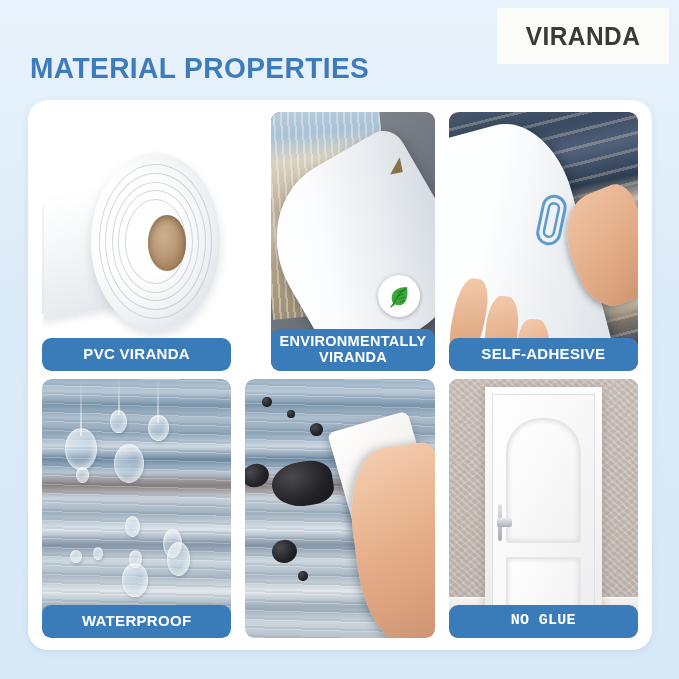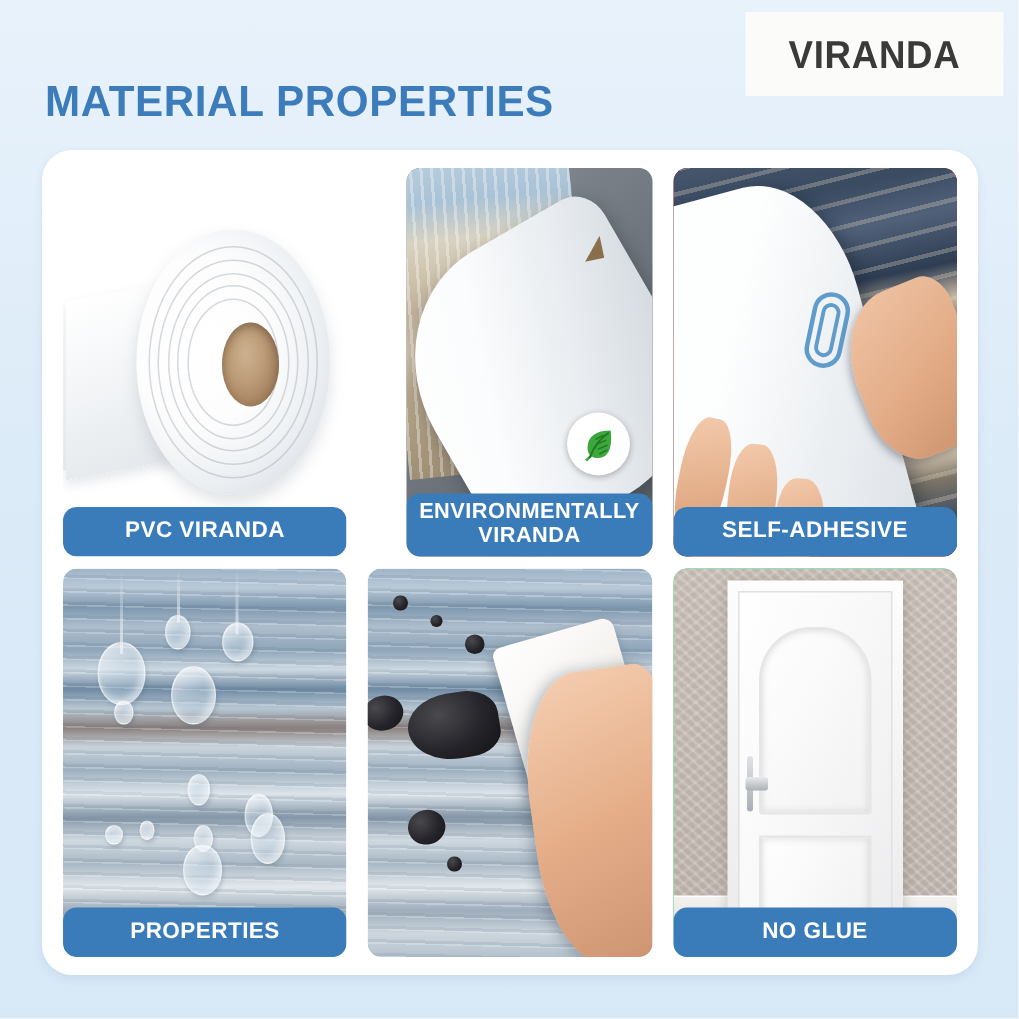--- a/index.html
+++ b/index.html
@@ -177,21 +177,21 @@
     right: 9%; bottom: 21%;
     width: 42px; height: 42px;
     border-radius: 50%;
     background: #ffffff;
     display: flex; align-items: center; justify-content: center;
     box-shadow: 0 1px 4px rgba(0,0,0,0.3);
     z-index: 5;
   }
 
   
-  .t3 { background: #7f1d1d; }
+  .t3 { background: #fca5a5; }
   .marble {
     position: absolute; inset: 0;
     background:
       linear-gradient(168deg,
         #46566c 0%, #394a61 12%, #51617a 22%,
         #2e3d52 34%, #c8b9a4 42%, #8d8476 48%,
         #3a4a60 56%, #46566e 68%, #d7c9b2 76%,
         #7d7567 82%, #394a61 92%, #2c3b50 100%);
   }
   .marble-veins {
@@ -286,21 +286,21 @@
     right: -10%; top: 26%;
     width: 52%; height: 76%;
     background: linear-gradient(160deg,#f5cfb2 0%,#e5ae89 50%,#cc9270 100%);
     border-radius: 42% 18% 12% 40%;
     transform: rotate(-8deg);
     z-index: 5;
     box-shadow: -3px 0 9px rgba(30,50,70,0.30);
   }
 
   
-  .t6 { background: #22c55e; }
+  .t6 { background: #22c55e; font-family: Liberation Mono, monospace; }
   .wall {
     position: absolute; inset: 0;
     background: linear-gradient(180deg,#c9bfb8 0%,#c2b8b1 55%,#bcb2ab 100%);
   }
   .wall::after {
     content: "";
     position: absolute; inset: 0;
     background:
       repeating-linear-gradient(42deg, rgba(255,255,255,0.16) 0 2px, rgba(160,150,142,0.10) 2px 5px),
       repeating-linear-gradient(-38deg, rgba(255,255,255,0.10) 0 2px, rgba(150,140,132,0.08) 2px 6px);
@@ -446,21 +446,21 @@
         <div class="droplet" style="left:56%;top:14%;width:11%;height:10%;"></div>
         <div class="droplet" style="left:18%;top:34%;width:7%;height:6%;"></div>
         <div class="droplet" style="left:44%;top:53%;width:8%;height:8%;"></div>
         <div class="droplet" style="left:64%;top:58%;width:10%;height:11%;"></div>
         <div class="droplet" style="left:15%;top:66%;width:6%;height:5%;"></div>
         <div class="droplet" style="left:27%;top:65%;width:5%;height:5%;"></div>
         <div class="droplet" style="left:46%;top:66%;width:7%;height:7%;"></div>
         <div class="droplet" style="left:42%;top:71%;width:14%;height:13%;"></div>
         <div class="droplet" style="left:66%;top:63%;width:12%;height:13%;"></div>
       </div>
-      <div class="tile-label">PROPERTIES</div>
+      <div class="tile-label">WATERPROOF</div>
     </div>
 
     <div class="tile">
       <div class="tile-photo">
         <div class="woodgrain"></div>
         <div class="ink" style="left:9%;top:7%;width:5%;height:4%;"></div>
         <div class="ink" style="left:22%;top:12%;width:4%;height:3%;"></div>
         <div class="ink" style="left:34%;top:17%;width:7%;height:5%;"></div>
         <div class="ink" style="left:-2%;top:33%;width:14%;height:9%;transform:rotate(-14deg);"></div>
         <div class="ink" style="left:14%;top:32%;width:32%;height:17%;border-radius:52% 42% 38% 58%;transform:rotate(-9deg);"></div>

